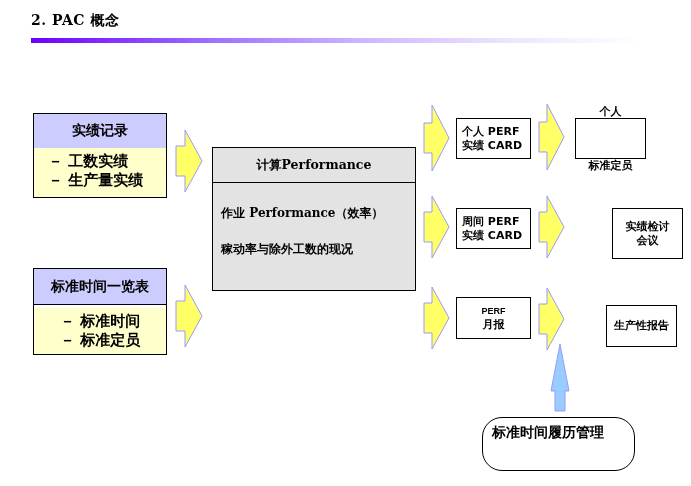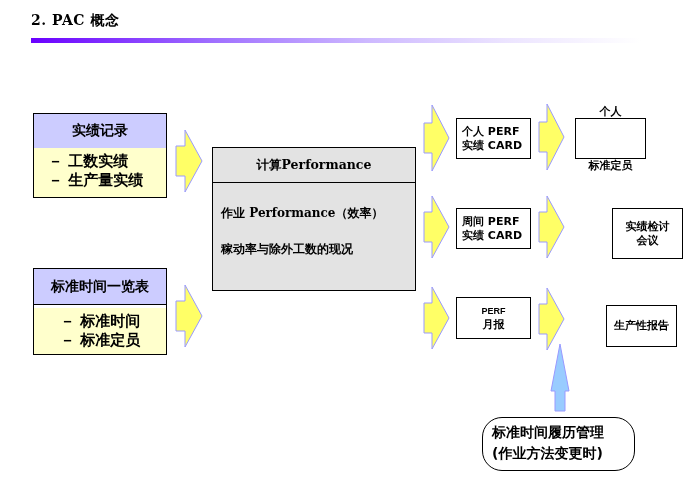--- a/index.html
+++ b/index.html
@@ -104,14 +104,13 @@
 <div class="box out-box" style="left:575px;top:305px;width:71px;height:42px;margin-left:31px;">
   <div>生产性报告</div>
 </div>
 
 <svg class="arrow" style="left:550px;top:344px;" width="20" height="68" viewBox="0 0 20 68">
   <polygon points="10,0 19,47 15,47 15,67 5,67 5,47 1,47" fill="#99ccff" stroke="#9999ff" stroke-width="1"></polygon>
 </svg>
 
 <div class="box note-box" style="left:482px;top:417px;width:153px;height:54px;border-radius:20px;">
   <div>标准时间履历管理</div>
-  <div>(作业方法变更时)</div>
 </div>
 
 </body></html>

